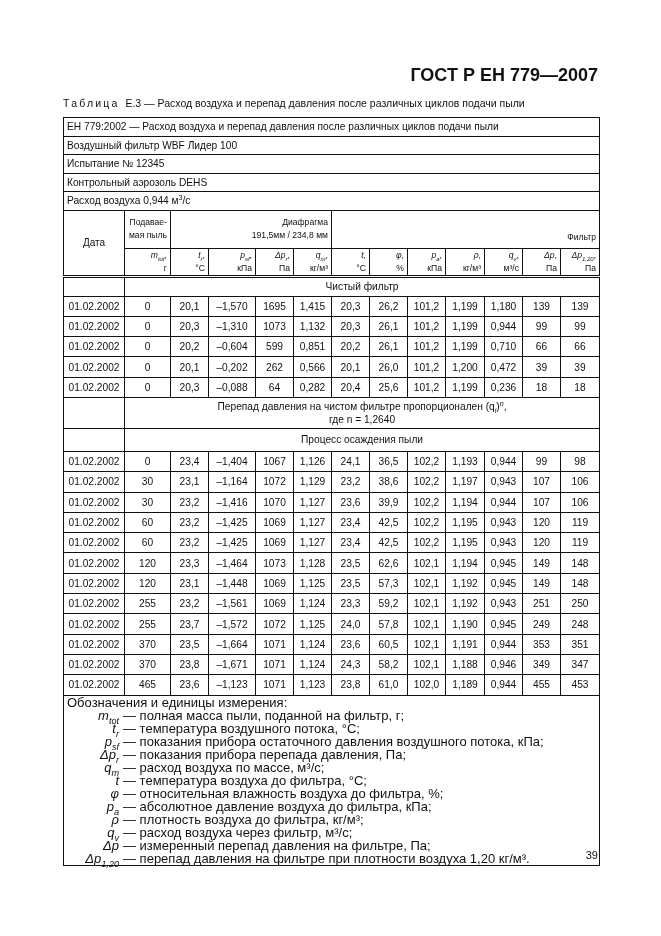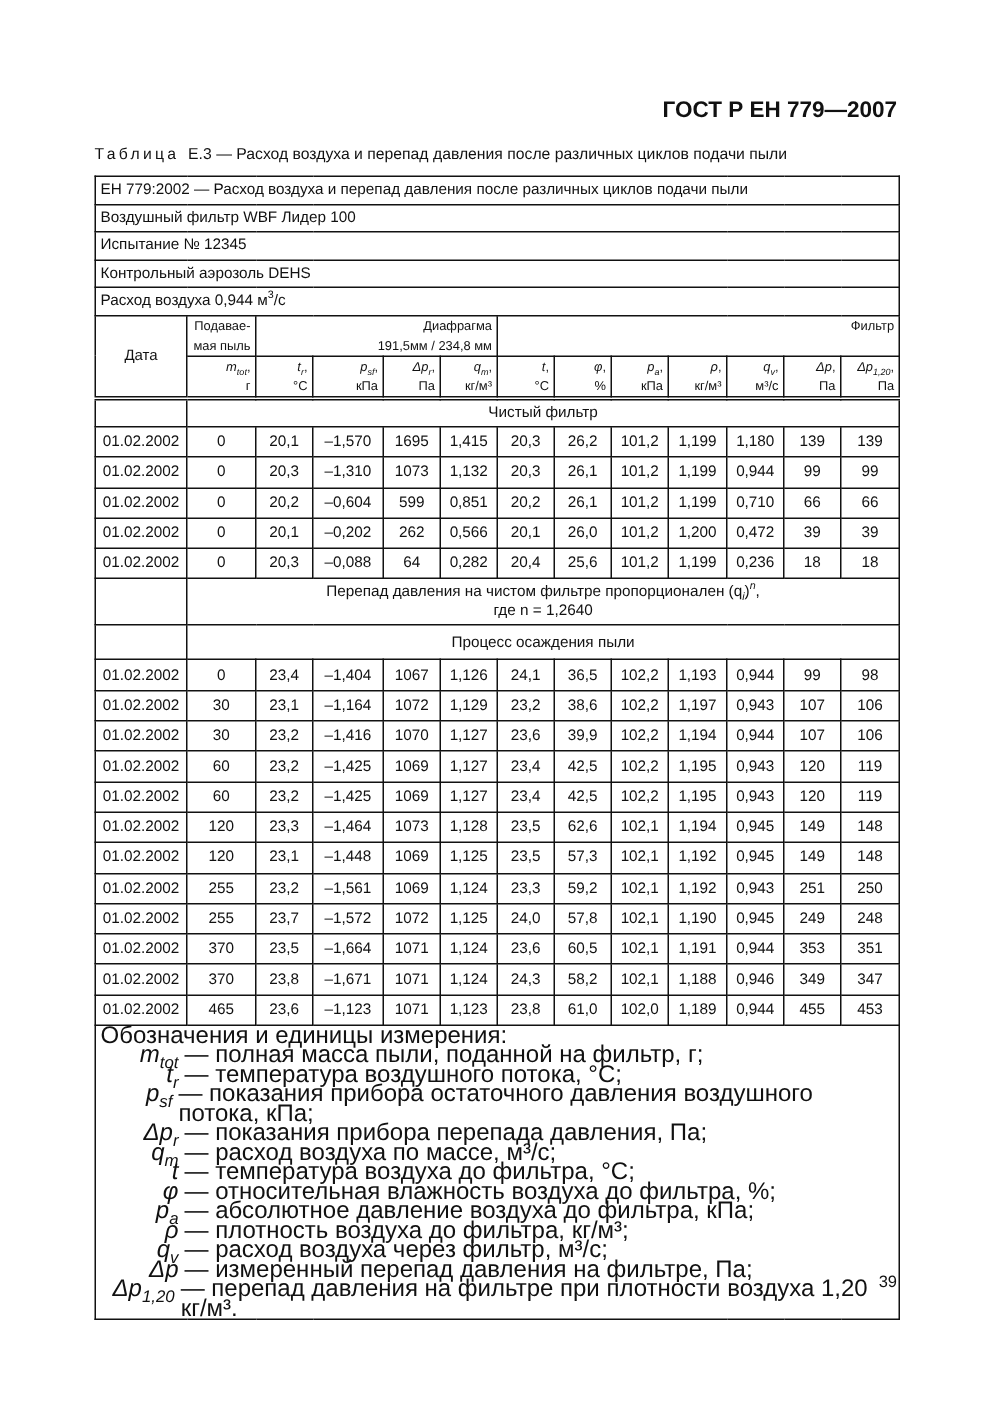--- a/index.html
+++ b/index.html
@@ -1,32 +1,32 @@
 <!DOCTYPE html>
 <html><head>
 <meta charset="utf-8">
 <style>
   html, body { margin: 0; padding: 0; background: #ffffff; }
   body { width: 661px; height: 936px; position: relative; overflow: hidden;
          font-family: "Liberation Sans", sans-serif; color: #111; }
-  .std-header { position: absolute; right: 63px; top: 65px; font-weight: bold; font-size: 15px; }
+  .std-header { position: absolute; right: 63px; top: 65px; font-weight: bold; font-size: 18px; }
   .caption { position: absolute; left: 63px; top: 97px; font-size: 10.5px; white-space: nowrap; }
   .caption .sp { letter-spacing: 2.2px; text-align: right; }
   table.main { position: absolute; left: 63px; top: 117px; width: 536px;
                border-collapse: collapse; font-size: 10.2px; table-layout: fixed; }
   table.main td { border: 1px solid #111; padding: 0 3px; height: 17.5px; line-height: 13px; }
   td.info { padding-left: 5px; }
   td.c { text-align: center; }
   td.hdr { font-size: 8.6px; text-align: right; line-height: 11px; padding: 2px 1px; }
   td.sec { text-align: center; }
   tr.thick-top td { border-top: 3px double #111; }
   tr.data td { height: 19.3px; }
   .it { font-style: italic; }
   sub, sup { font-size: 70%; line-height: 0; }
-  td.notes { padding: 10px 8px 8px 5px; font-size: 16px; line-height: 14.3px; vertical-align: top; }
+  td.notes { padding: 10px 8px 8px 5px; font-size: 13px; line-height: 14.3px; vertical-align: top; }
   .note-line { display: flex; }
   .note-sym { width: 52px; text-align: right; padding-right: 4px; font-style: italic; white-space: nowrap; }
   .page-num { position: absolute; right: 63px; top: 849px; font-size: 11px; }
 </style>
 </head>
 <body>
 
 <div class="std-header">ГОСТ Р ЕН 779—2007</div>
 
 <div class="caption">
@@ -62,21 +62,21 @@
     <tr>
         <td colspan="13" class="info">Контрольный аэрозоль DEHS</td>
       </tr>
     <tr>
         <td colspan="13" class="info"><span>Расход воздуха 0,944 м</span><sup>3</sup><span>/с</span></td>
       </tr>
     <tr>
       <td rowspan="2" class="c" style="font-size:10px">Дата</td>
       <td class="hdr">Подавае-мая пыль</td>
       <td colspan="4" class="hdr"><span>Диафрагма</span><br><span>191,5мм / 234,8 мм</span></td>
-      <td colspan="7" class="hdr" style="vertical-align:top;padding-top:0">Фильтр</td>
+      <td colspan="7" class="hdr" style="vertical-align:top;padding-top:20px">Фильтр</td>
     </tr>
     <tr id="unit-row">
         <td class="hdr"><span class="it">m</span><sub class="it">tot</sub>,<br><span>г</span></td>
         <td class="hdr"><span class="it">t</span><sub class="it">r</sub>,<br><span>°C</span></td>
         <td class="hdr"><span class="it">p</span><sub class="it">sf</sub>,<br><span>кПа</span></td>
         <td class="hdr"><span class="it">Δp</span><sub class="it">r</sub>,<br><span>Па</span></td>
         <td class="hdr"><span class="it">q</span><sub class="it">m</sub>,<br><span>кг/м³</span></td>
         <td class="hdr"><span class="it">t</span><sub class="it"></sub>,<br><span>°C</span></td>
         <td class="hdr"><span class="it">φ</span><sub class="it"></sub>,<br><span>%</span></td>
         <td class="hdr"><span class="it">p</span><sub class="it">a</sub>,<br><span>кПа</span></td>

